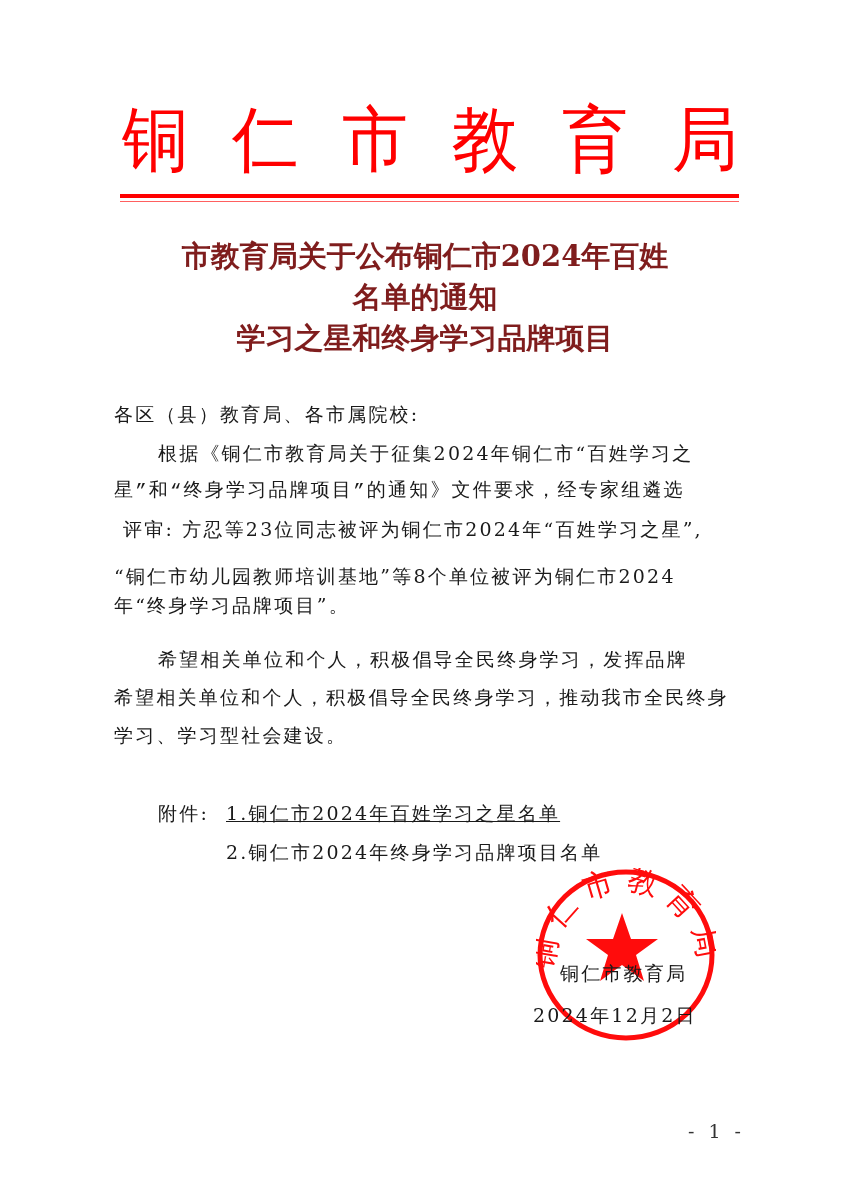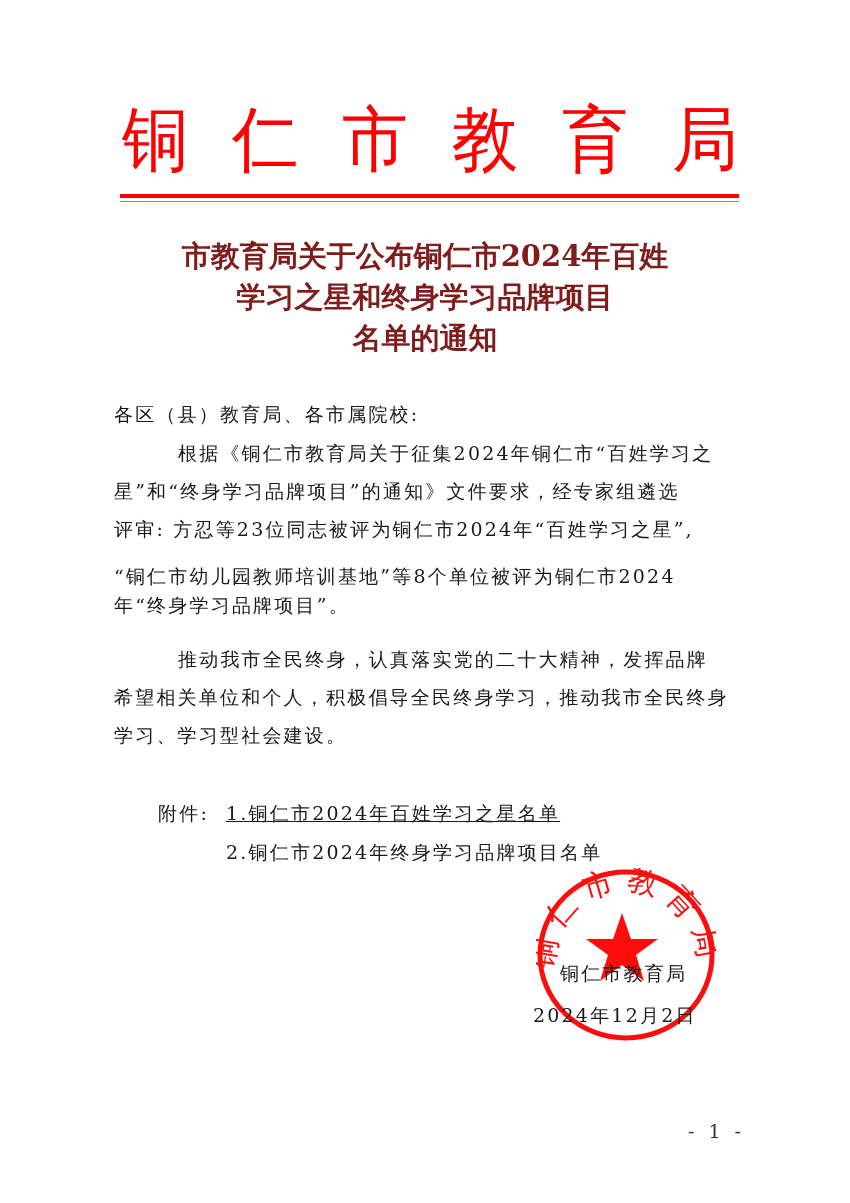--- a/index.html
+++ b/index.html
@@ -77,21 +77,21 @@
       left: 114px;
       width: 640px;
       font-family: "DejaVu Serif", "Liberation Serif", serif;
       font-size: 19px;
       letter-spacing: 2.2px;
       color: #1a1a1a;
       white-space: nowrap;
       line-height: 24px;
     }
     .line { position: absolute; left: 0; white-space: nowrap; }
-    .indent { left: 44px; margin-left: 20px; }
+    .indent { left: 44px; }
     .attach-label { position: absolute; white-space: nowrap; }
     .signature {
       position: absolute;
       font-family: "DejaVu Serif", "Liberation Serif", serif;
       font-size: 19px;
       letter-spacing: 2.2px;
       color: #1a1a1a;
       white-space: nowrap;
       z-index: 3;
     }
@@ -126,34 +126,34 @@
     <span>市</span>
     <span>教</span>
     <span>育</span>
     <span>局</span>
   </div>
   <div class="redline-thick"></div>
   <div class="redline-thin"></div>
 
   <div class="doc-title">
     <div>市教育局关于公布铜仁市2024年百姓</div>
+    <div>名单的通知</div>
     <div>学习之星和终身学习品牌项目</div>
-    <div>名单的通知</div>
   </div>
 
   <div class="body-text" style="top:0;">
     <div class="line" style="top:402px;">各区（县）教育局、各市属院校:</div>
 
     <div class="line indent" style="top:441px;">根据《铜仁市教育局关于征集2024年铜仁市“百姓学习之</div>
-    <div class="line" style="top:479px;">星”和“终身学习品牌项目”的通知》文件要求，经专家组遴选</div>
-    <div class="line" style="top:517px;">评审: 方忍等23位同志被评为铜仁市2024年“百姓学习之星”,</div>
+    <div class="line" style="top:479px;font-family:Liberation Mono, monospace;">星”和“终身学习品牌项目”的通知》文件要求，经专家组遴选</div>
+    <div class="line" style="top:517px;margin-left:9px;">评审: 方忍等23位同志被评为铜仁市2024年“百姓学习之星”,</div>
     <div class="line" style="top:555px;margin-top:9px;">“铜仁市幼儿园教师培训基地”等8个单位被评为铜仁市2024</div>
     <div class="line" style="top:593px;">年“终身学习品牌项目”。</div>
 
-    <div class="line indent" style="top:647px;">推动我市全民终身，认真落实党的二十大精神，发挥品牌</div>
+    <div class="line indent" style="top:647px;">希望相关单位和个人，积极倡导全民终身学习，发挥品牌</div>
     <div class="line" style="top:685px;">希望相关单位和个人，积极倡导全民终身学习，推动我市全民终身</div>
     <div class="line" style="top:723px;text-align:center;">学习、学习型社会建设。</div>
 
     <div class="attach-label" style="left:44px; top:801px;">附件:</div>
     <div class="attach-label" style="left:112px; top:801px;text-decoration:underline;">1.铜仁市2024年百姓学习之星名单</div>
     <div class="attach-label" style="left:112px; top:840px;">2.铜仁市2024年终身学习品牌项目名单</div>
   </div>
 
   <svg class="stamp" viewBox="0 0 180 174">
     <defs>

